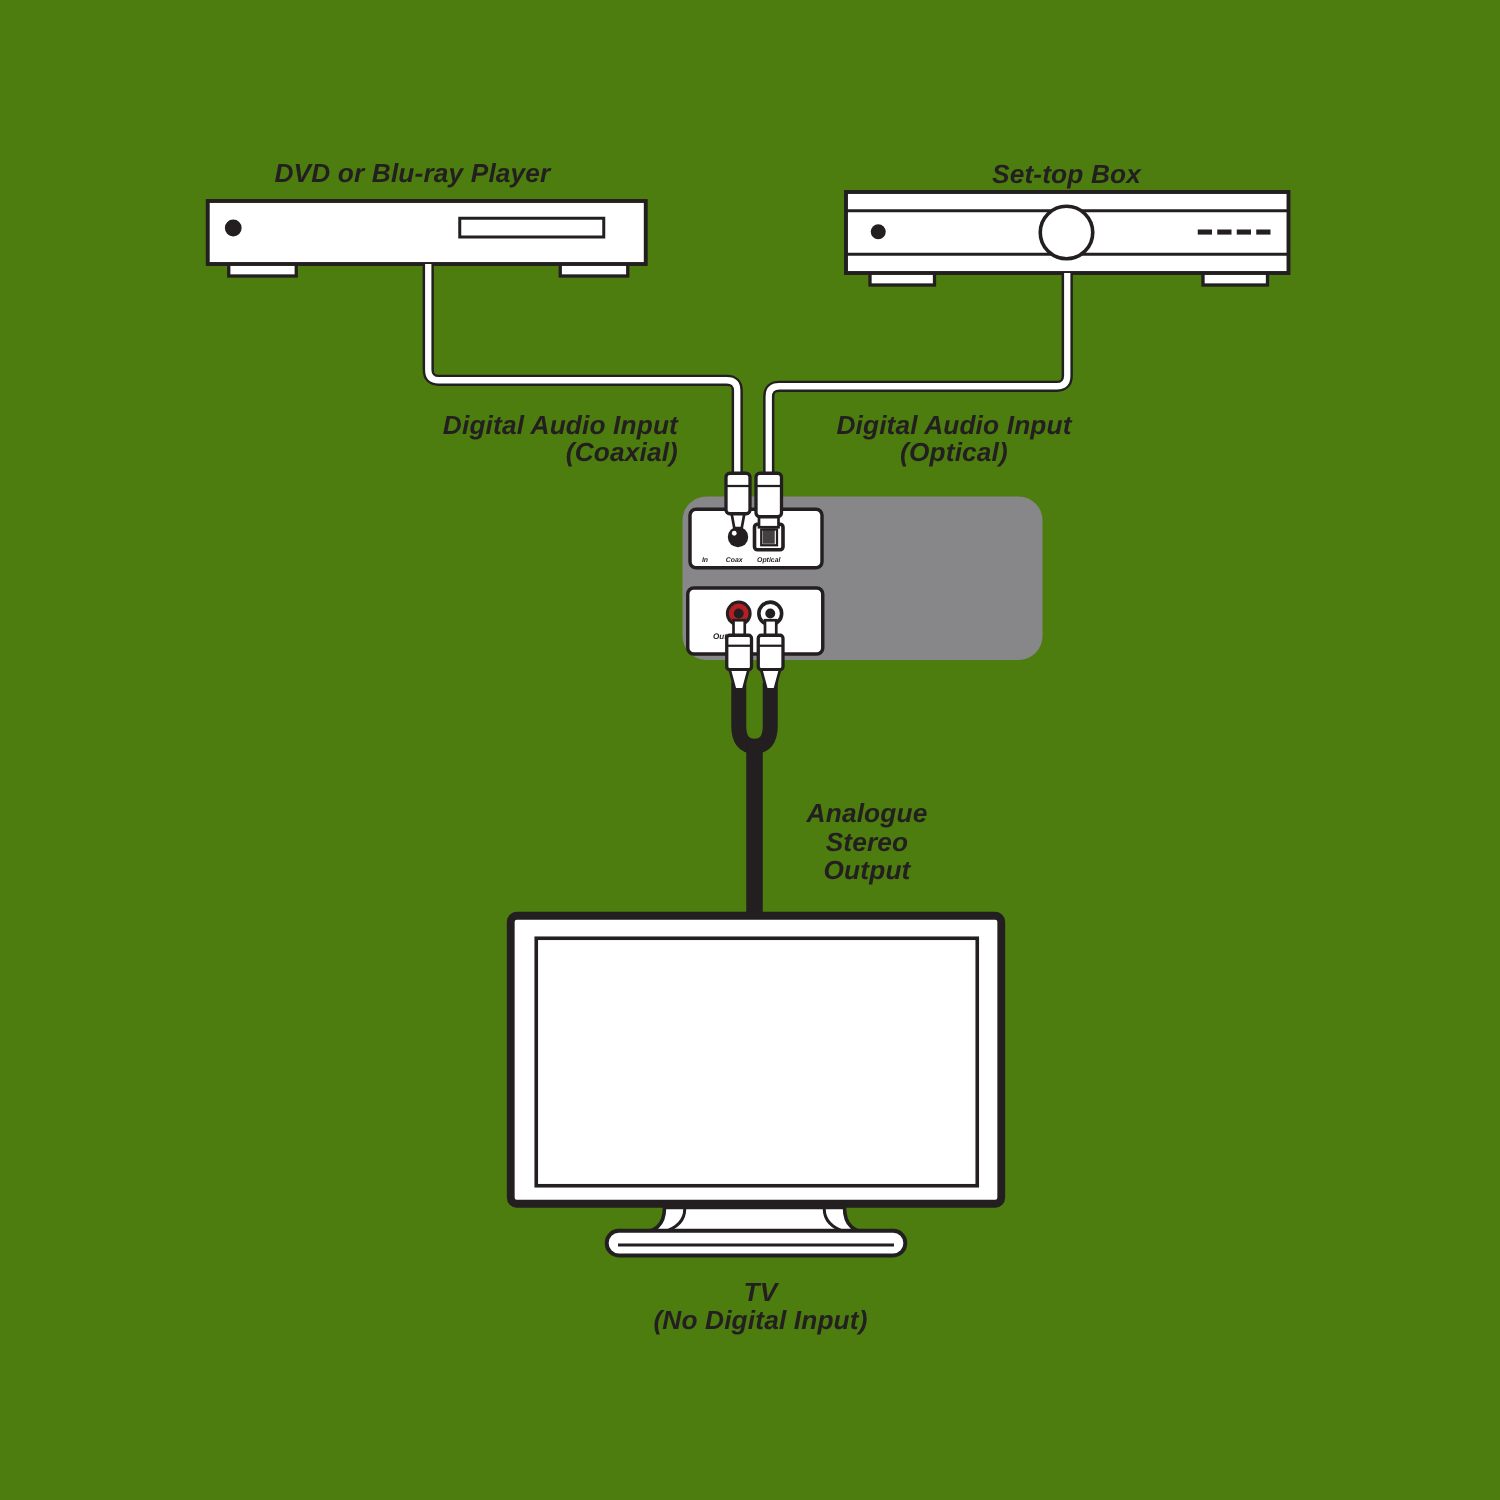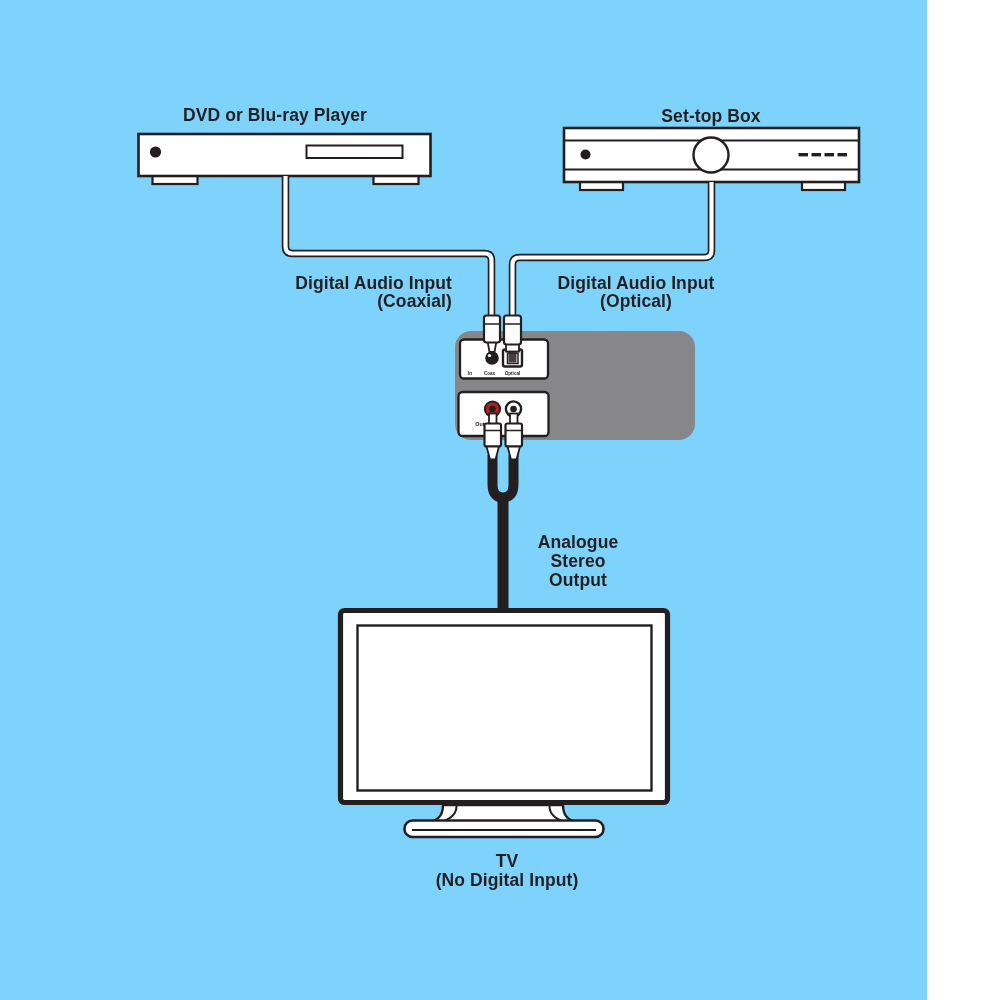--- a/index.html
+++ b/index.html
@@ -1,24 +1,25 @@
 <!DOCTYPE html>
 <html><head>
 <meta charset="utf-8">
 <style>
   html, body {
     margin: 0;
     padding: 0;
     background: #ffffff;
   }
   .stage {
-    width: 927px;
+    width: 1000px;
     height: 1000px;
-    background: #7dd3fc;
+    background: #4d7c0f;
     position: relative;
+    font-style: italic;
   }
   svg { display: block; }
   :root { --line: #231f20; }
 
   
   .ln   { stroke: var(--line); fill: none; }
   .fw   { stroke: var(--line); fill: #ffffff; }
   .fb   { fill: var(--line); stroke: none; }
 
   text {

